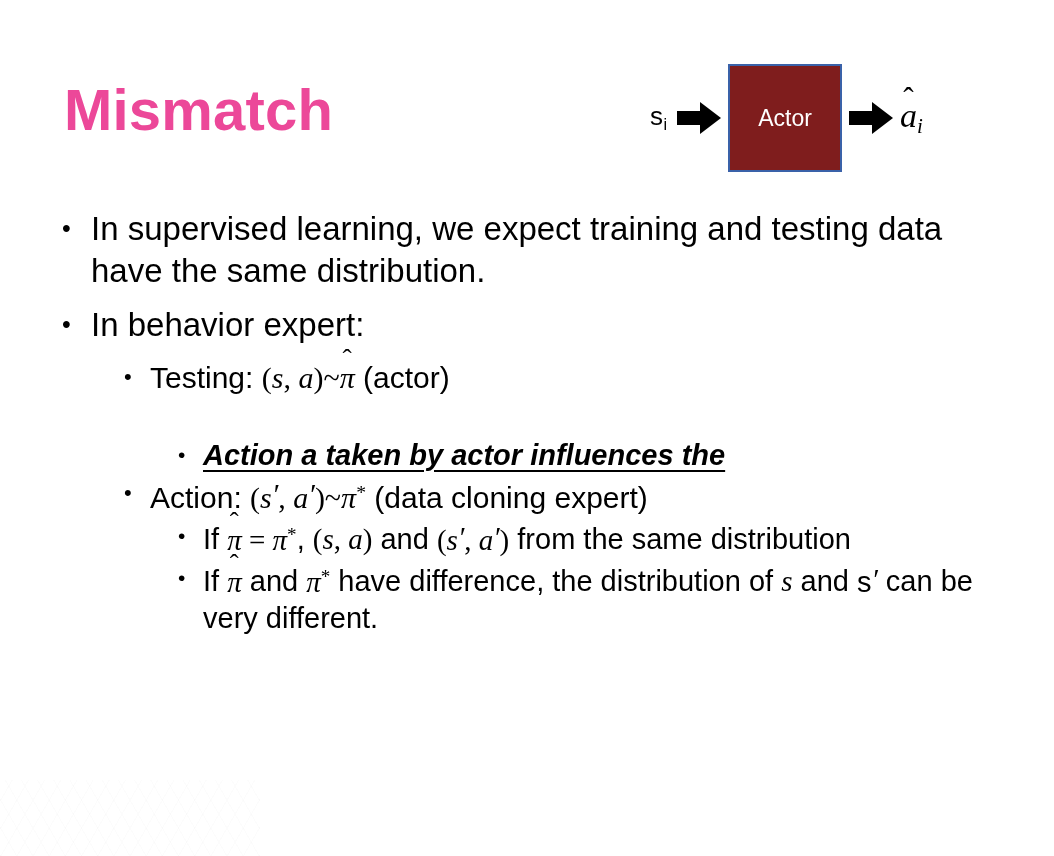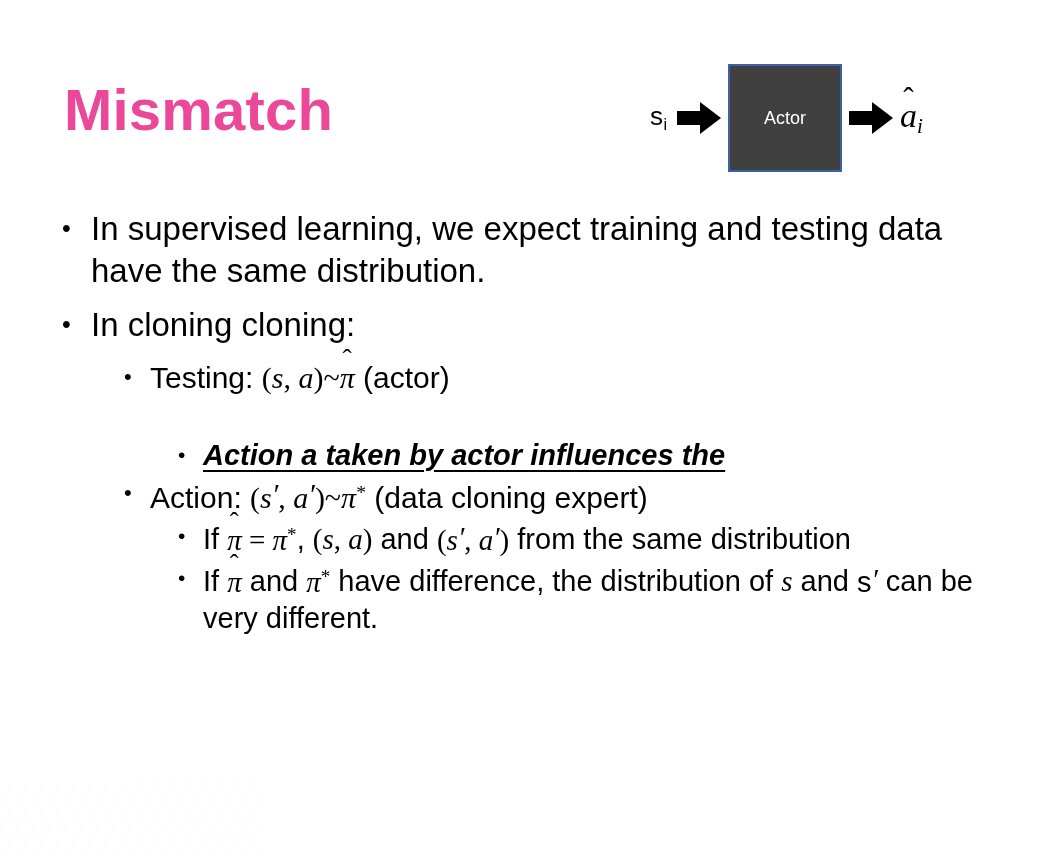--- a/index.html
+++ b/index.html
@@ -84,28 +84,28 @@
     font-style: italic;
   }
   .block-arrow {
     width: 44px;
     height: 34px;
     flex: none;
   }
   .actor-box {
     width: 114px;
     height: 108px;
-    background: #404040;
+    background: #7f1d1d;
     border: 2px solid #3a62a9;
     box-sizing: border-box;
     display: flex;
     align-items: center;
     justify-content: center;
     color: #ffffff;
-    font-size: 18px;
+    font-size: 23px;
     flex: none;
   }
   .sp6 { width: 10px; flex: none; }
   .sp4 { width: 7px; flex: none; }
 
   
   .body {
     position: absolute;
     left: 62px;
     top: 208px;
@@ -236,21 +236,21 @@
 
   <div class="body">
 
     <div class="bullet lvl1">
       <span class="dot">•</span>
       <span class="txt">In supervised learning, we expect training and testing data have the same distribution.</span>
     </div>
 
     <div class="bullet lvl1">
       <span class="dot">•</span>
-      <span class="txt">In cloning cloning:</span>
+      <span class="txt">In behavior expert:</span>
     </div>
 
     <div class="bullet lvl2">
       <span class="dot">•</span>
       <span class="txt"><span>Testing: </span><span class="mu">(<span class="m">s</span>,&nbsp;<span class="m">a</span>)~<span class="hat-wrap"><span class="hat">ˆ</span><span class="m">π</span></span></span><span> (actor)</span></span>
     </div>
 
     <div class="bullet lvl3">
       <span class="dot">•</span>
       <span class="txt emph"><span class="u">Action a taken by actor influences the</span><br></span>

